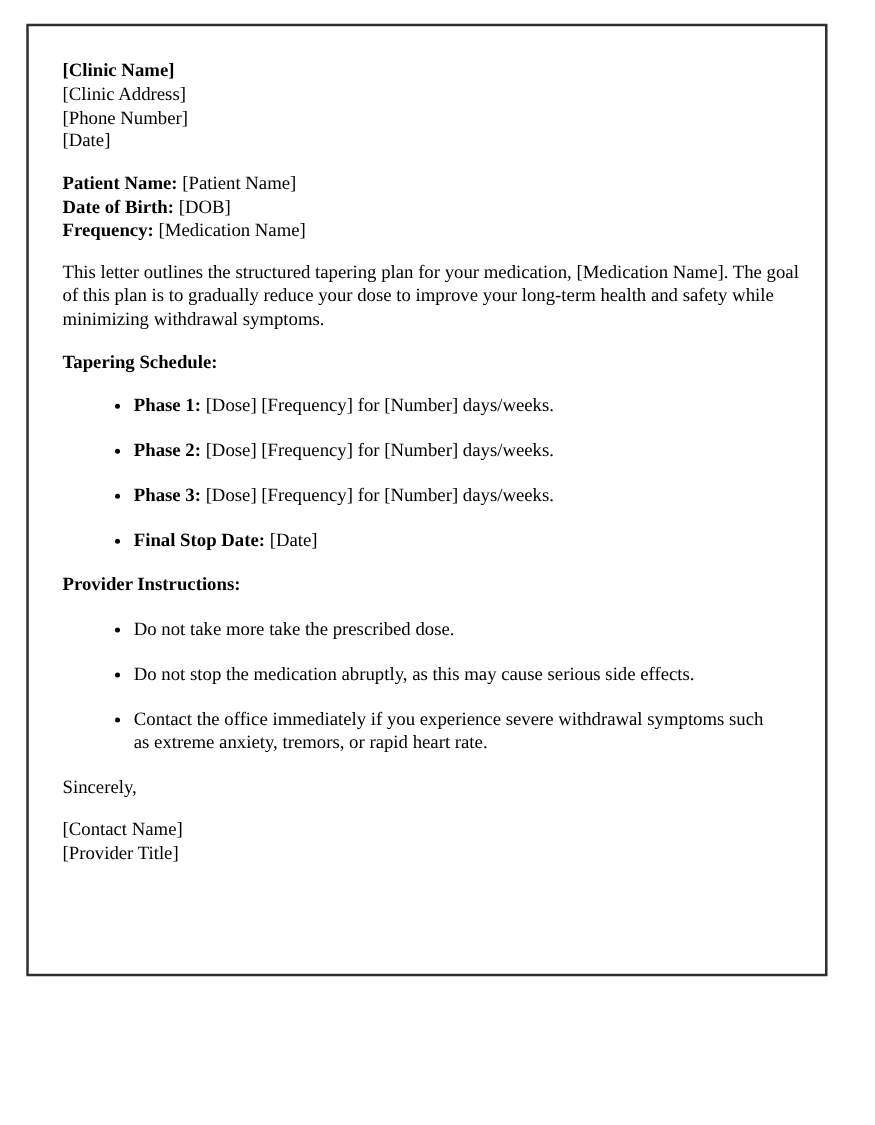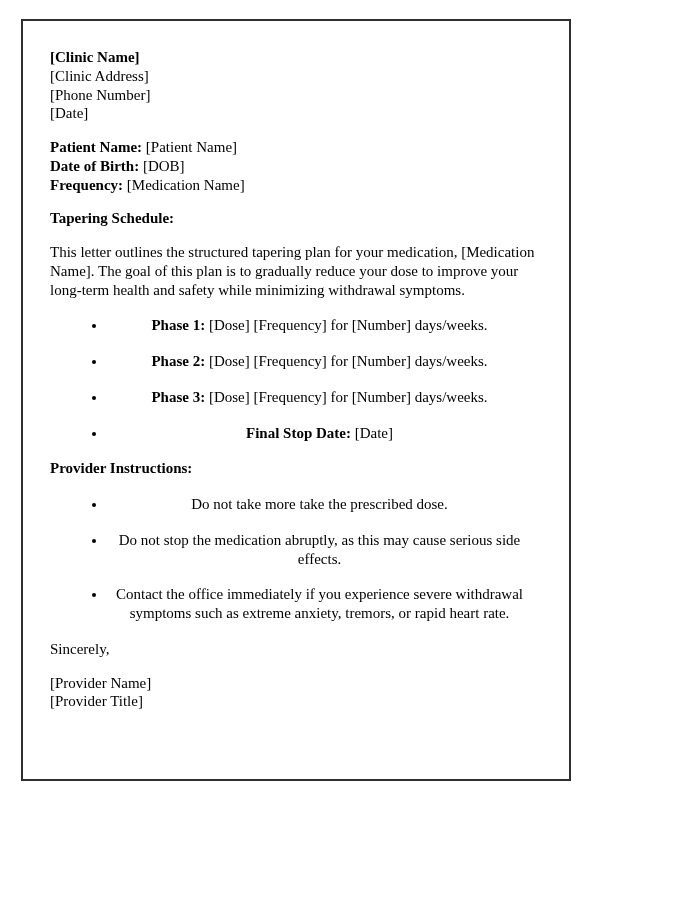--- a/index.html
+++ b/index.html
@@ -11,21 +11,21 @@
     position: relative;
     width: 700px;
     height: 900px;
     background: #ffffff;
     overflow: hidden;
   }
   .letter {
     position: absolute;
     left: 21px;
     top: 19px;
-    width: 550px;
+    width: 641px;
     height: 762px;
     box-sizing: border-box;
     border: 2px solid #2f2f2f;
     background: #ffffff;
     padding: 12px 20px 0 27px;
     font-family: "Liberation Serif", "DejaVu Serif", serif;
     font-size: 15px;
     line-height: 1.25;
     color: #000000;
   }
@@ -33,21 +33,20 @@
     margin: 15px 0;
   }
   .letter ul {
     margin: 15px 0;
     padding-left: 40px;
     list-style-type: disc;
   }
   .letter li {
     margin: 17px;
     padding: 0;
-    text-align: center;
   }
   .b {
     font-weight: bold;
   }
 </style>
 </head>
 <body>
 
 <div class="canvas">
   <div class="letter">
@@ -62,25 +61,25 @@
     <p>
       <span class="b">Patient Name:</span>
       <span>[Patient Name]</span><br>
       <span class="b">Date of Birth:</span>
       <span>[DOB]</span><br>
       <span class="b">Frequency:</span>
       <span>[Medication Name]</span>
     </p>
 
 
+    <p>This letter outlines the structured tapering plan for your medication, [Medication Name]. The goal of this plan is to gradually reduce your dose to improve your long-term health and safety while minimizing withdrawal symptoms.</p>
+
     <p>
       <span class="b">Tapering Schedule:</span>
     </p>
-
-    <p>This letter outlines the structured tapering plan for your medication, [Medication Name]. The goal of this plan is to gradually reduce your dose to improve your long-term health and safety while minimizing withdrawal symptoms.</p>
 
     <ul>
       <li>
         <span class="b">Phase 1:</span>
         <span>[Dose] [Frequency] for [Number] days/weeks.</span>
       </li>
       <li>
         <span class="b">Phase 2:</span>
         <span>[Dose] [Frequency] for [Number] days/weeks.</span>
       </li>
@@ -101,18 +100,18 @@
     <ul>
       <li>Do not take more take the prescribed dose.</li>
       <li>Do not stop the medication abruptly, as this may cause serious side effects.</li>
       <li>Contact the office immediately if you experience severe withdrawal symptoms such as extreme anxiety, tremors, or rapid heart rate.</li>
     </ul>
 
 
     <p>Sincerely,</p>
 
     <p>
-      <span>[Provider Name]</span><br>
+      <span>[Contact Name]</span><br>
       <span>[Provider Title]</span>
     </p>
 
   </div>
 </div>
 
 </body></html>

